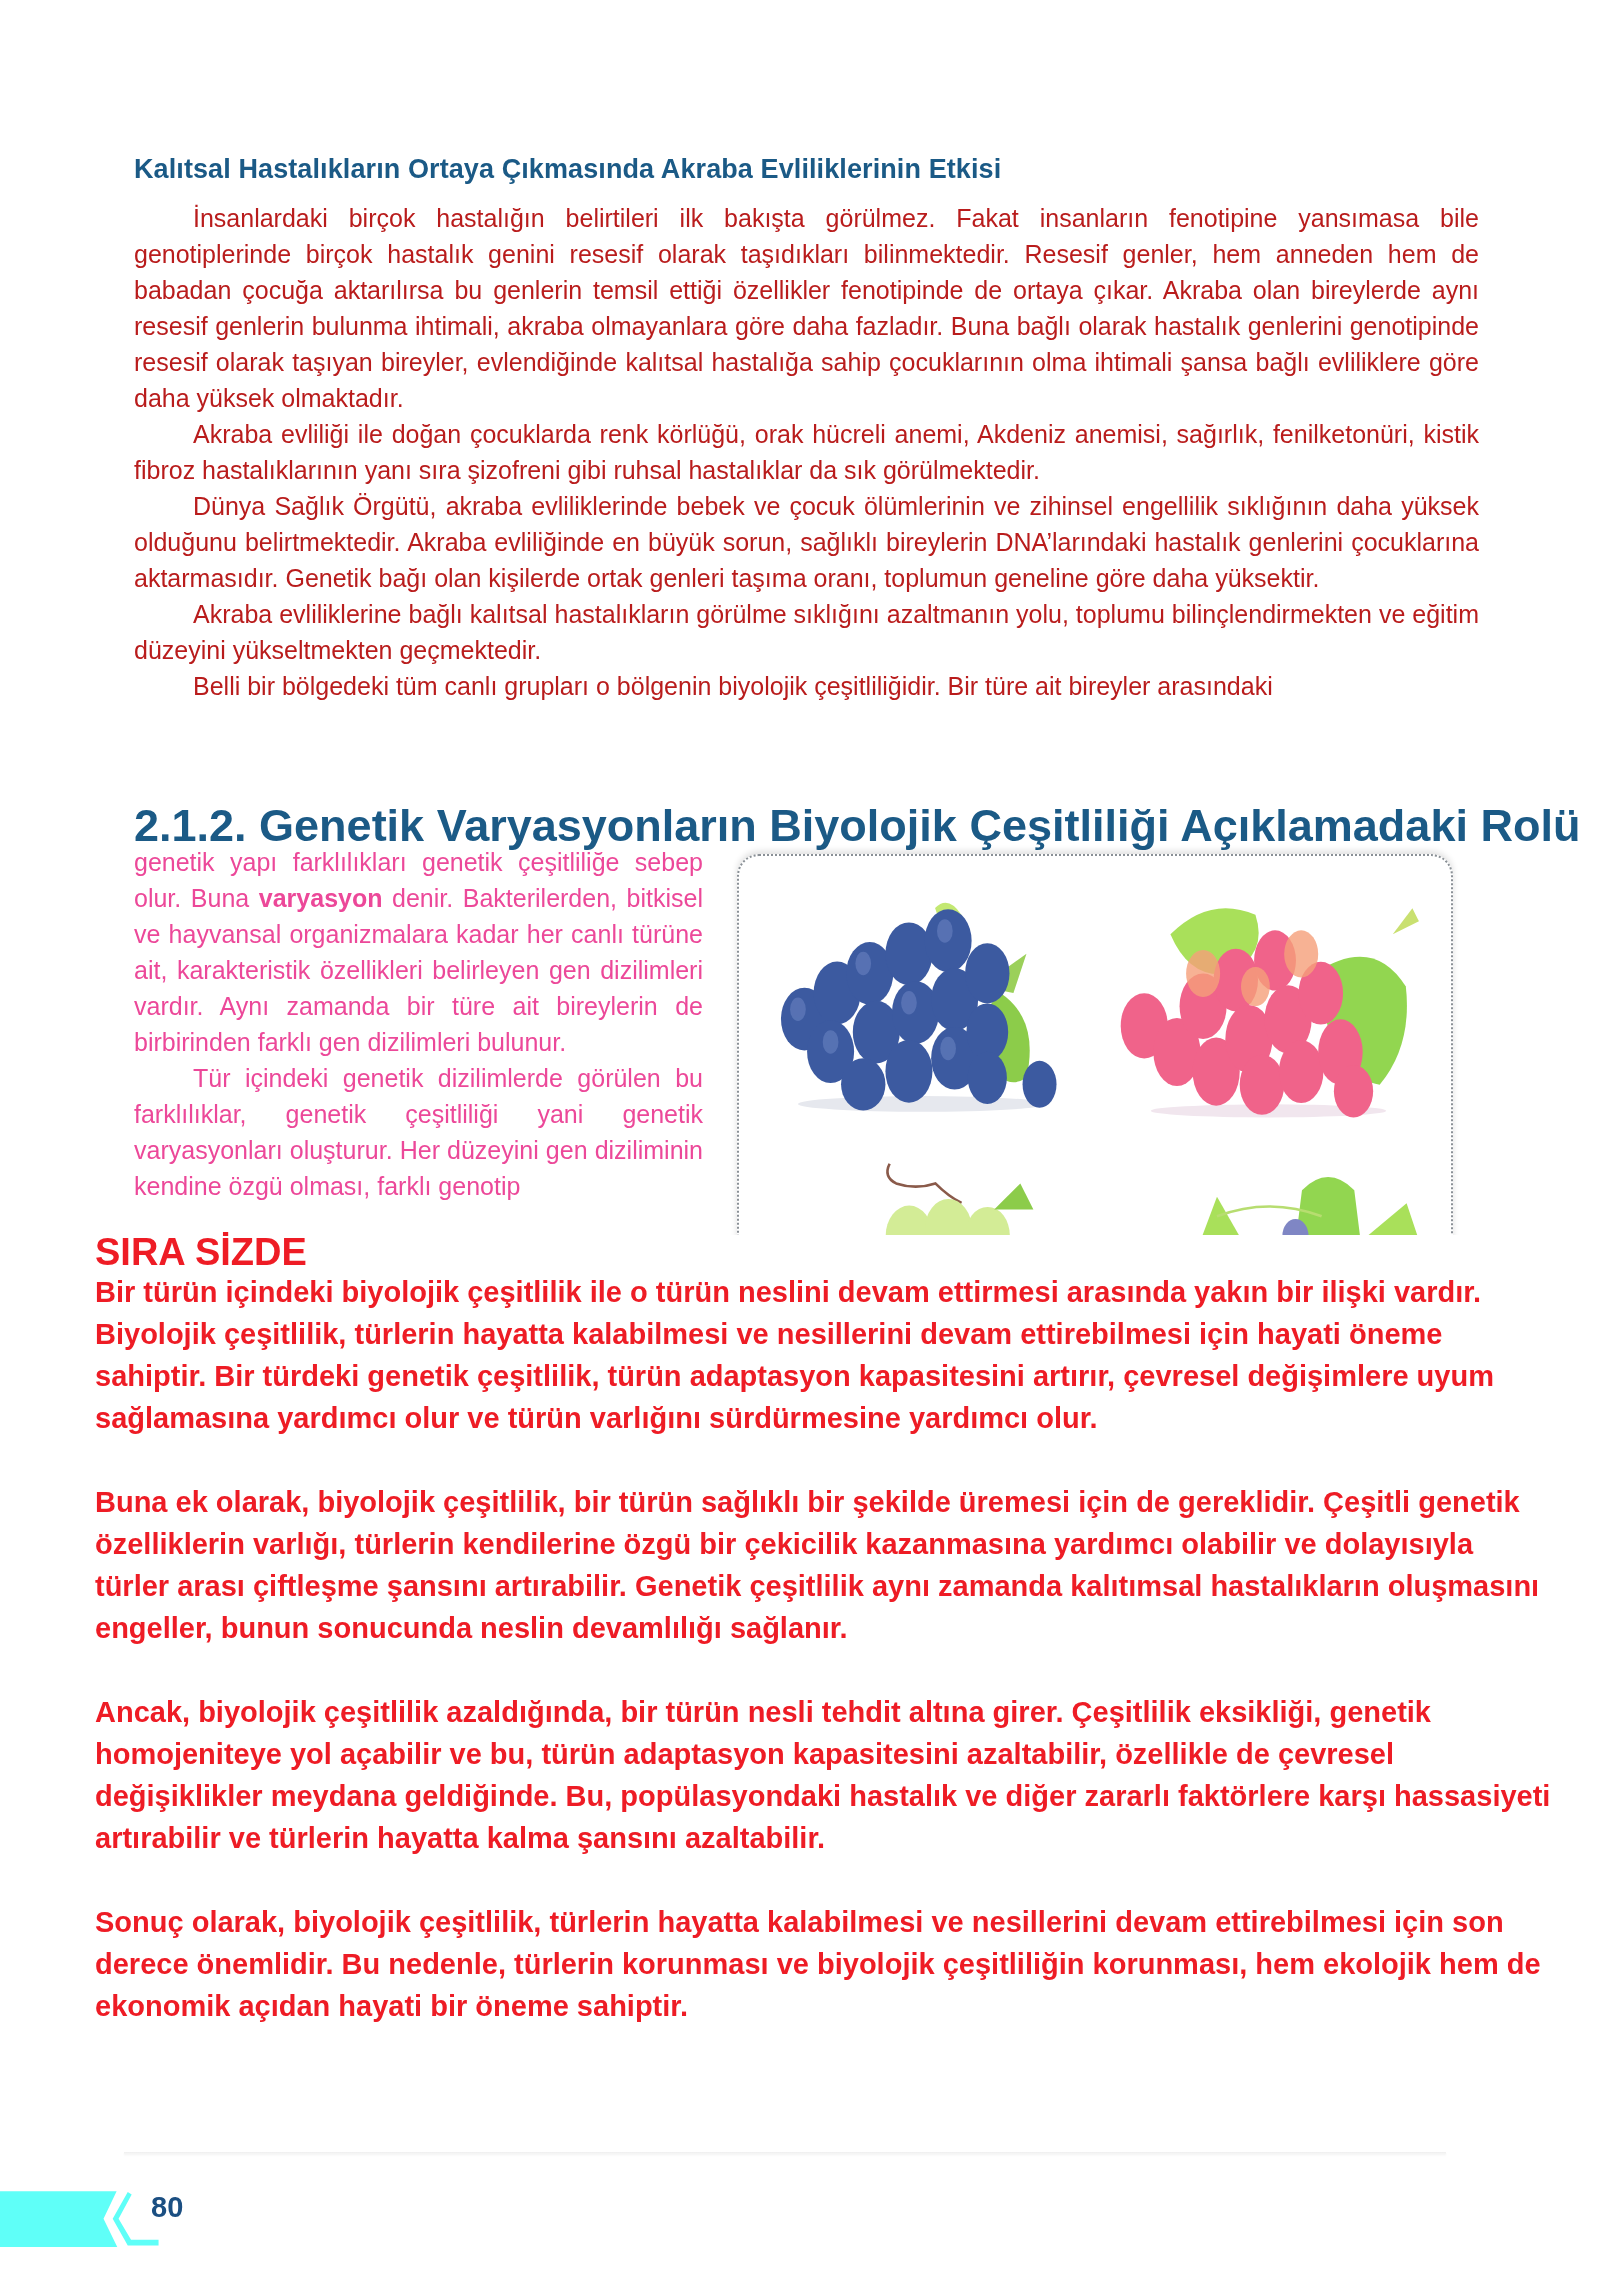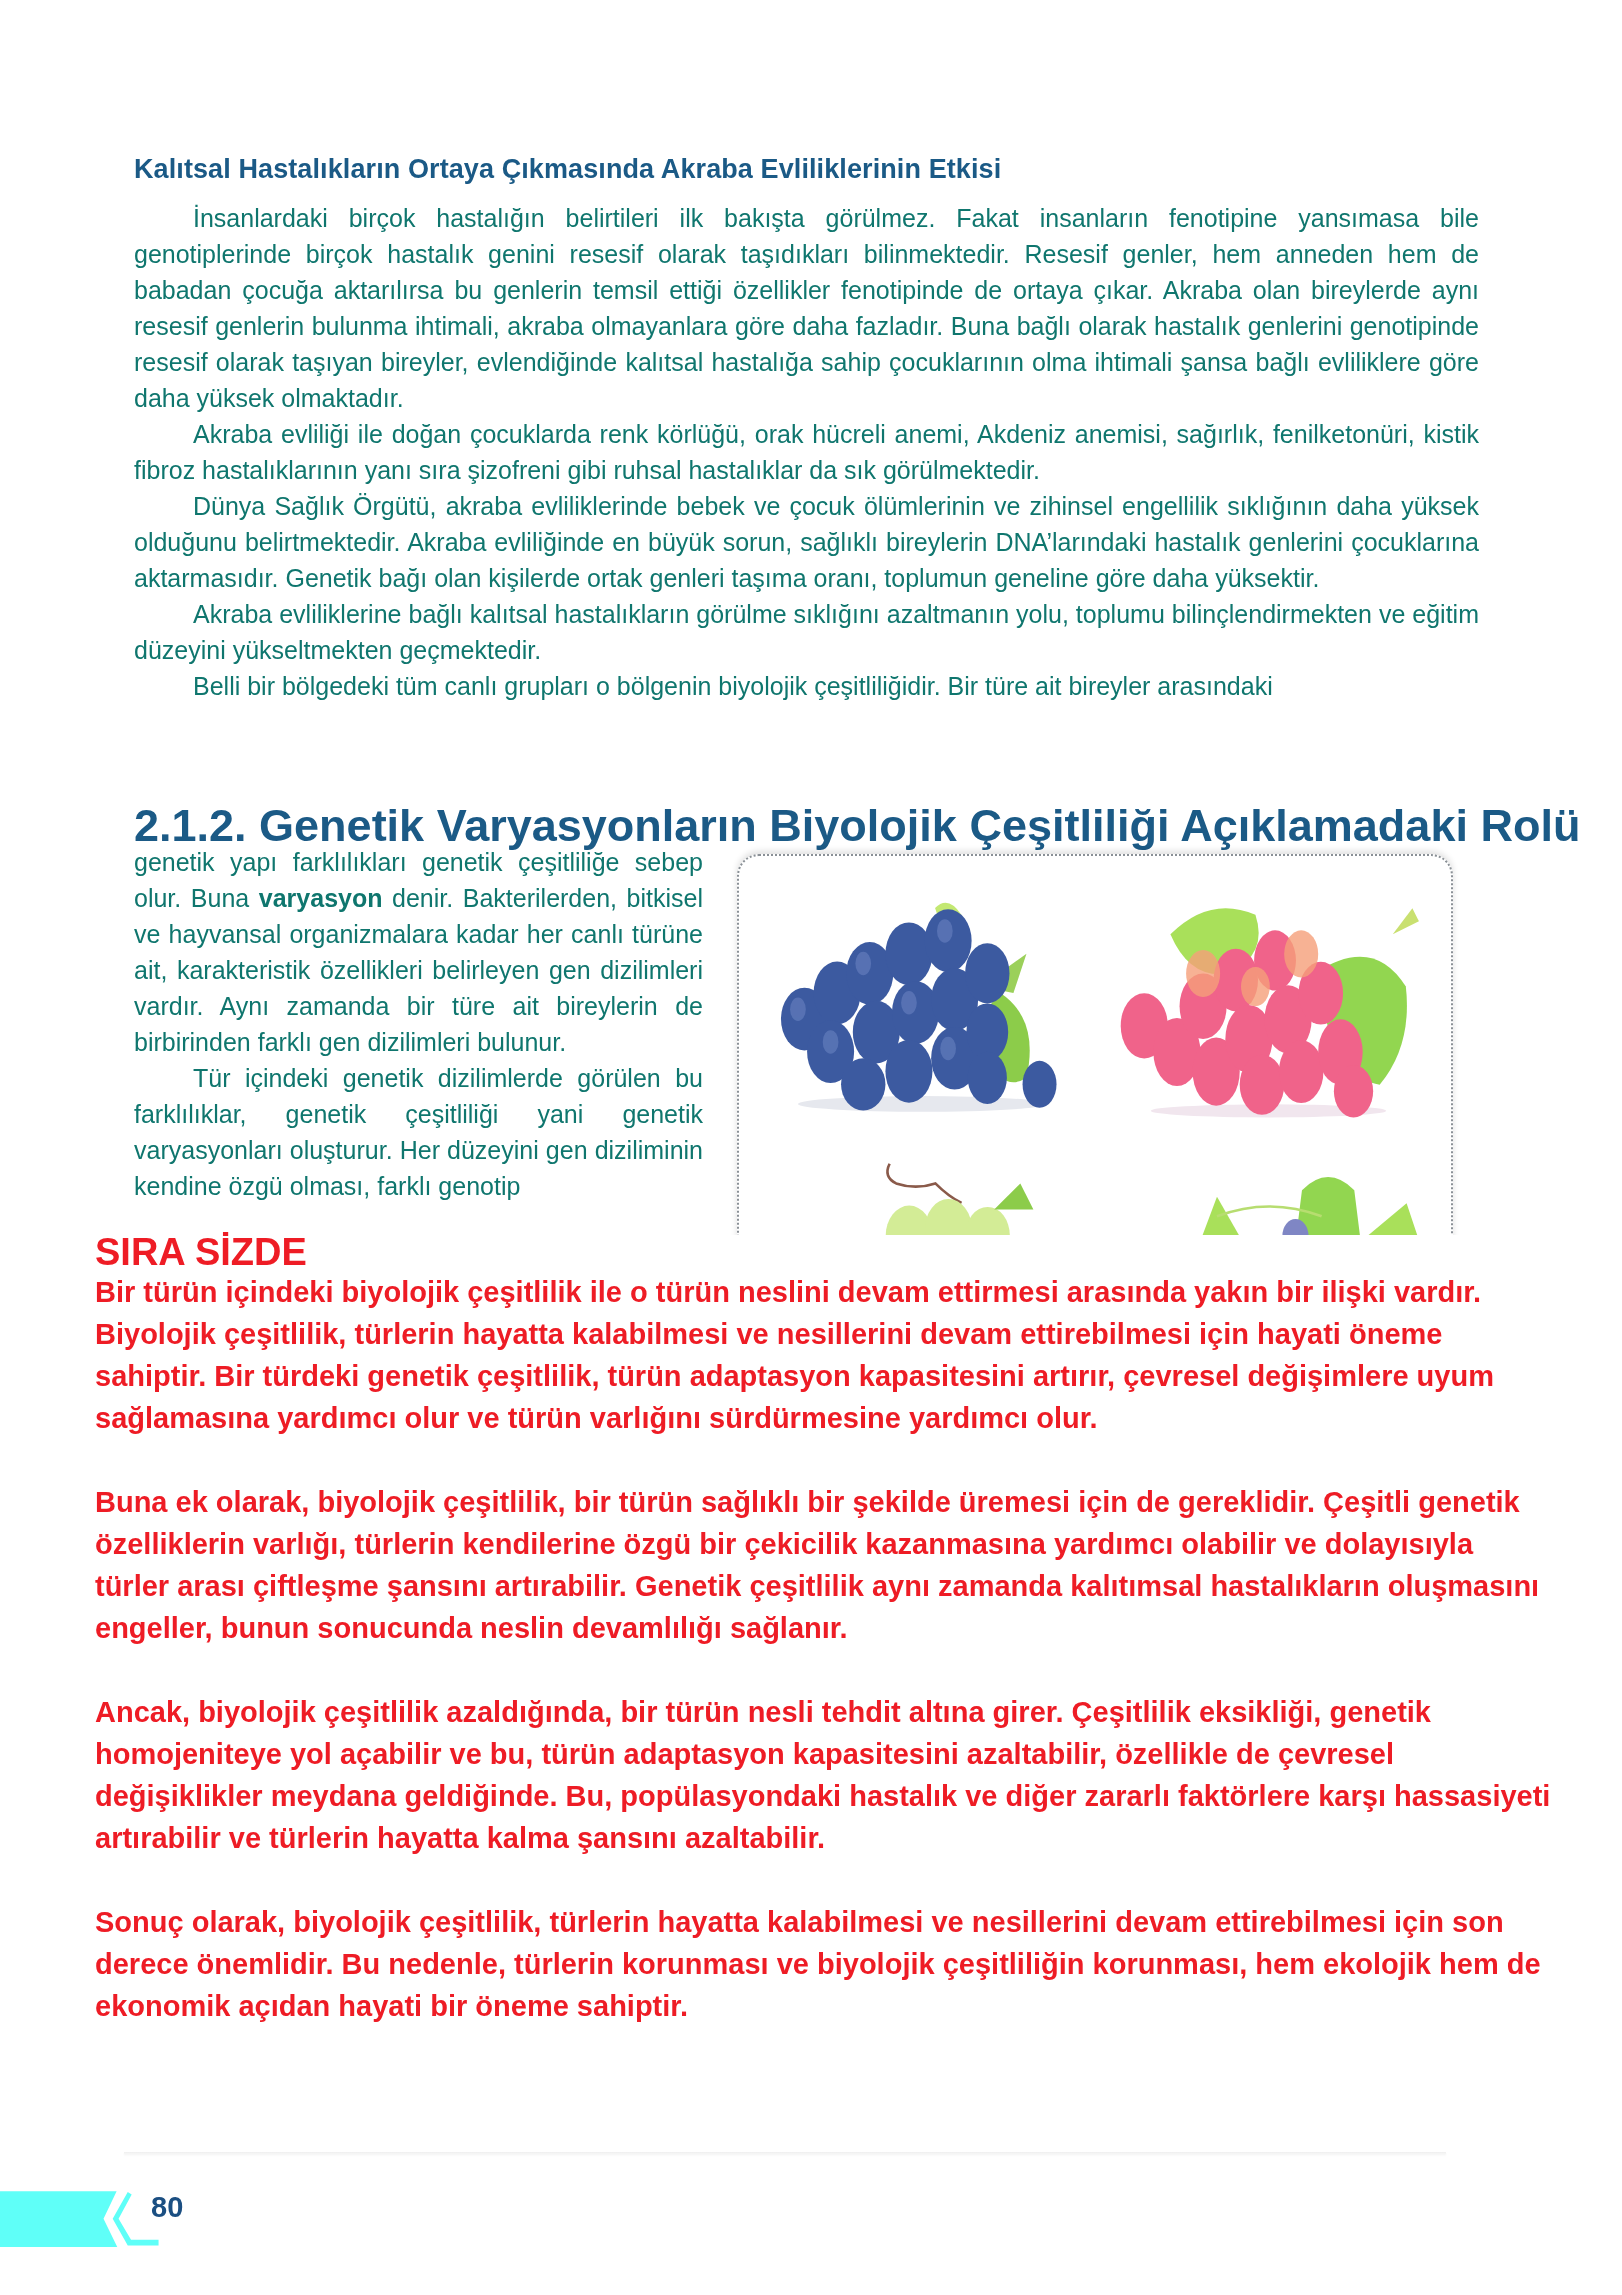--- a/index.html
+++ b/index.html
@@ -4,26 +4,26 @@
 <style>
   html, body { margin:0; padding:0; background:#ffffff; }
   body { width:1623px; height:2295px; position:relative; overflow:hidden; font-family:"Liberation Sans", sans-serif; }
   .page { position:absolute; left:0; top:0; width:1623px; height:2295px; }
 
   .h-blue { color:#1b5a86; font-weight:bold; font-family:"Liberation Sans", sans-serif; }
   .sec-title { position:absolute; left:134px; top:154px; font-size:27px; letter-spacing:0.1px; }
   .sec2-title { position:absolute; left:134px; top:800px; font-size:45px; }
 
   .body-text { position:absolute; left:134px; width:1345px; font-family:"Liberation Sans", sans-serif;
-               font-size:25px; line-height:36px; color:#0f766e; text-align:justify; }
+               font-size:25px; line-height:36px; color:#b91c1c; text-align:justify; }
   .body-text p { margin:0; text-indent:59px; }
   #intro { top:200px; }
 
   .left-col { position:absolute; left:134px; top:844px; width:569px; height:393px; overflow:hidden;
-              font-family:"Liberation Sans", sans-serif; font-size:25px; line-height:36px; color:#0f766e; text-align:justify; }
+              font-family:"Liberation Sans", sans-serif; font-size:25px; line-height:36px; color:#ec4899; text-align:justify; }
   .left-col p { margin:0; }
   .left-col p.ind { text-indent:59px; }
   .left-col b { font-weight:bold; }
 
   .img-frame { position:absolute; left:737px; top:854px; width:712px; height:393px;
                border:2px dotted #8a9096; border-bottom:none; border-radius:22px 22px 0 0;
                box-shadow:0 -2.6px 6.5px rgba(0,0,0,0.12); background:#fff; overflow:hidden; }
   .grape { position:absolute; }
   .img-cut { position:absolute; left:720px; top:1235px; width:785px; height:19.6px; background:#fff; }
 

